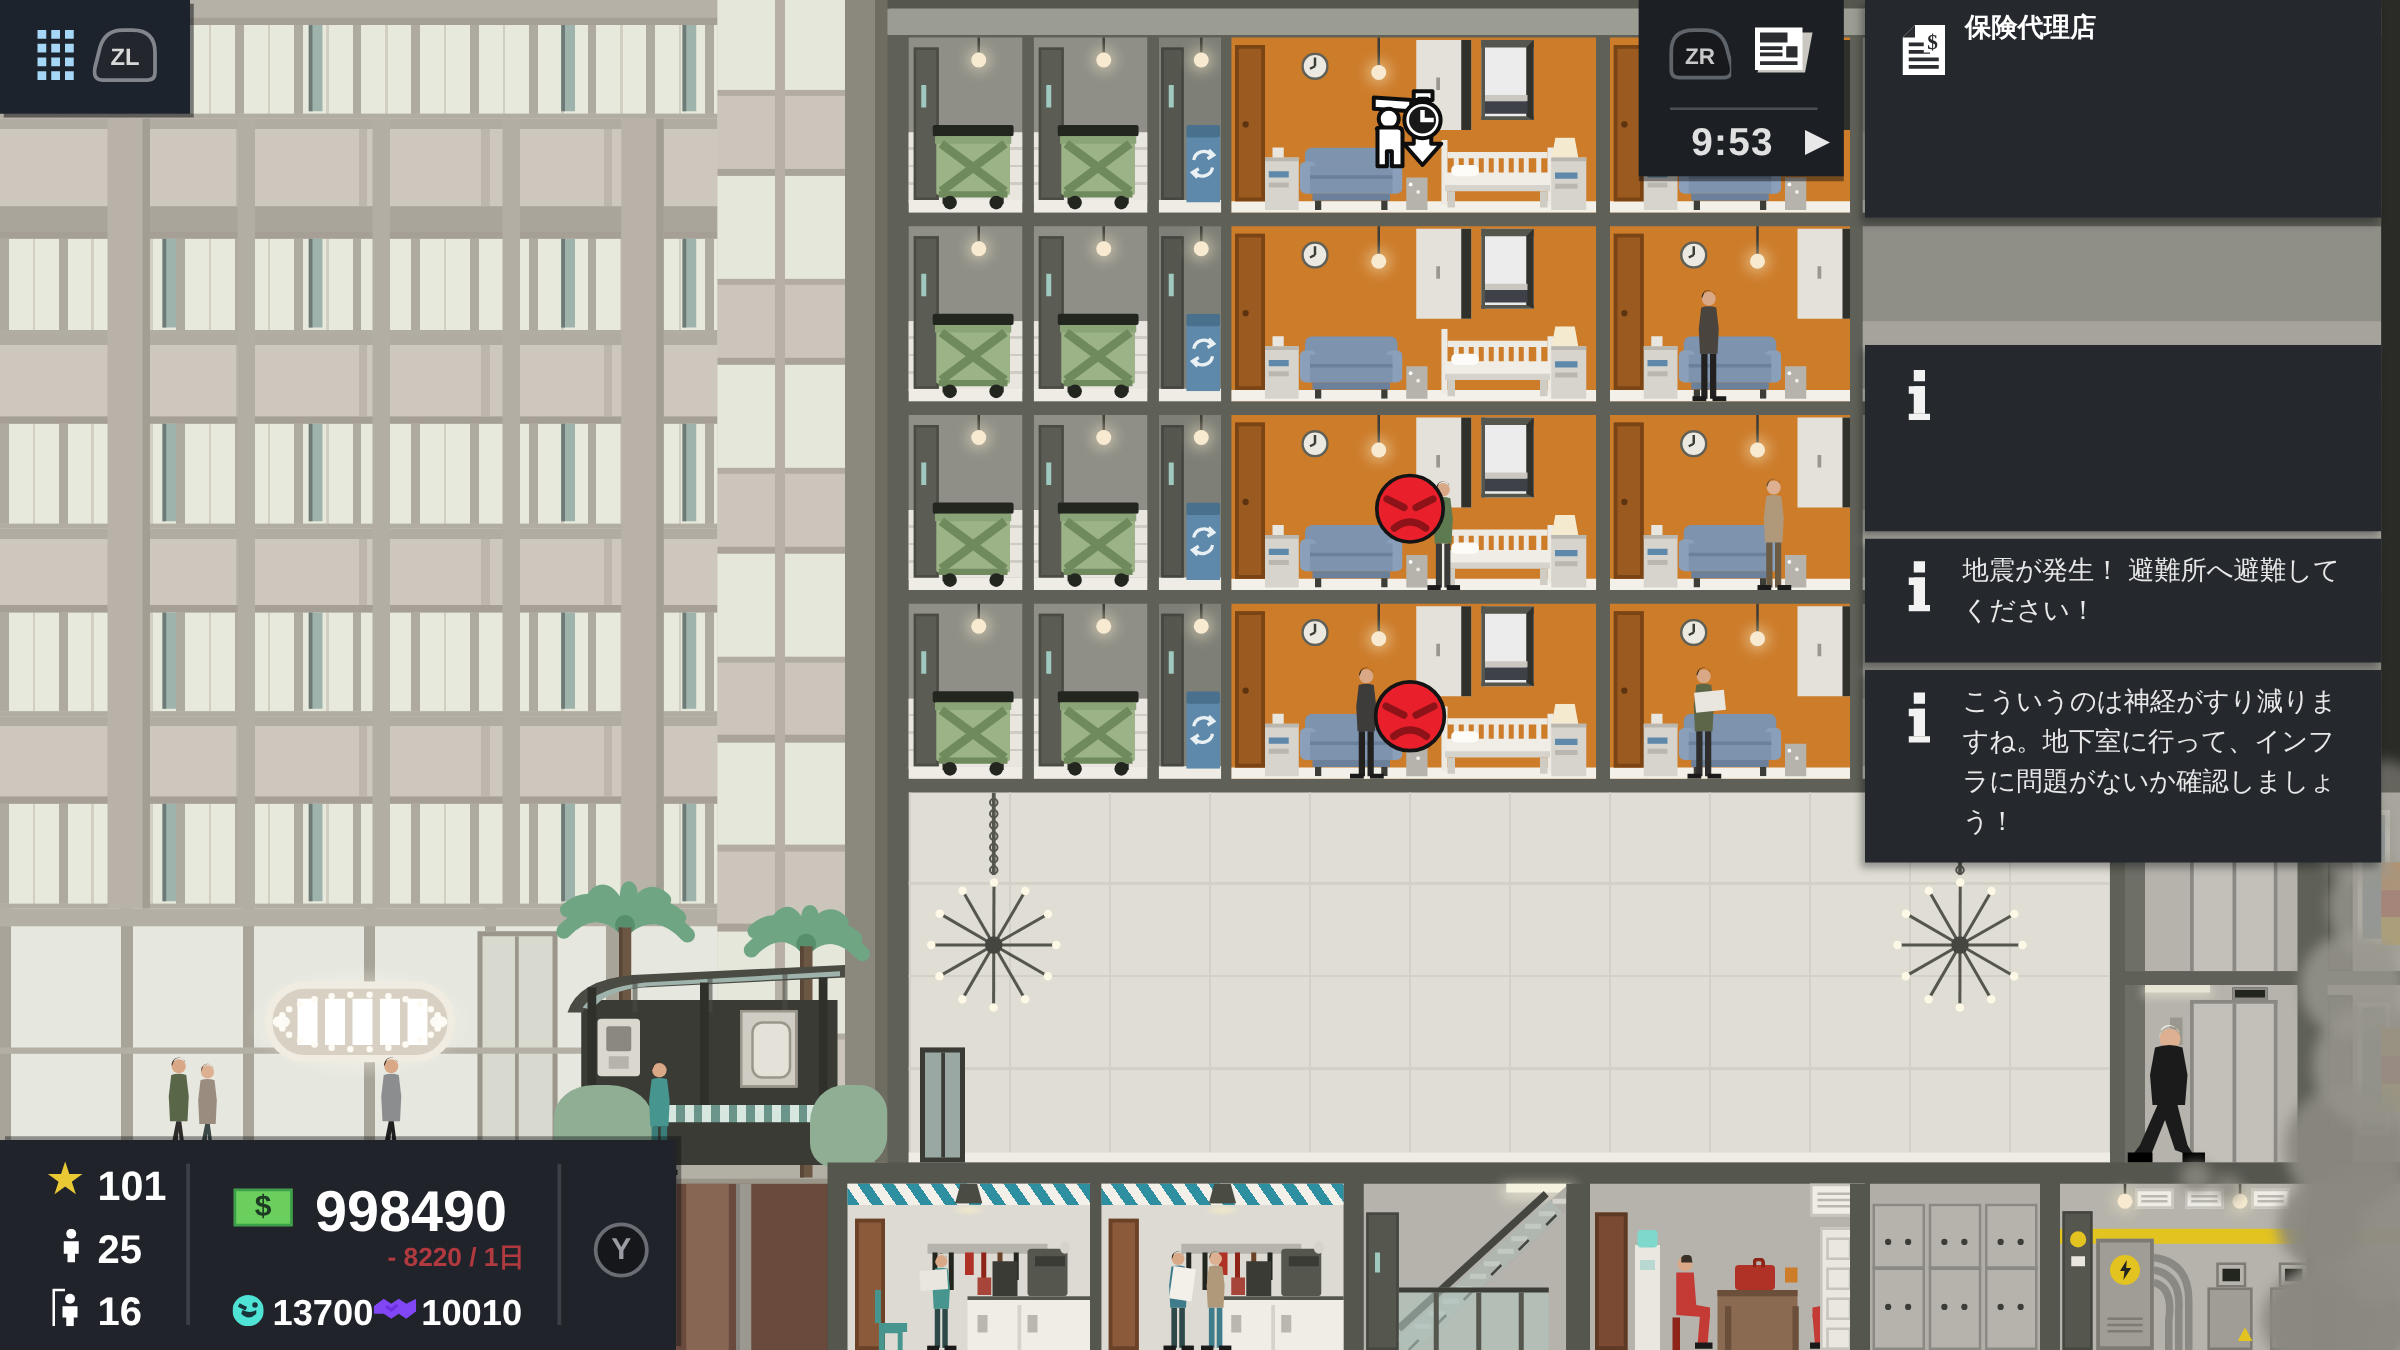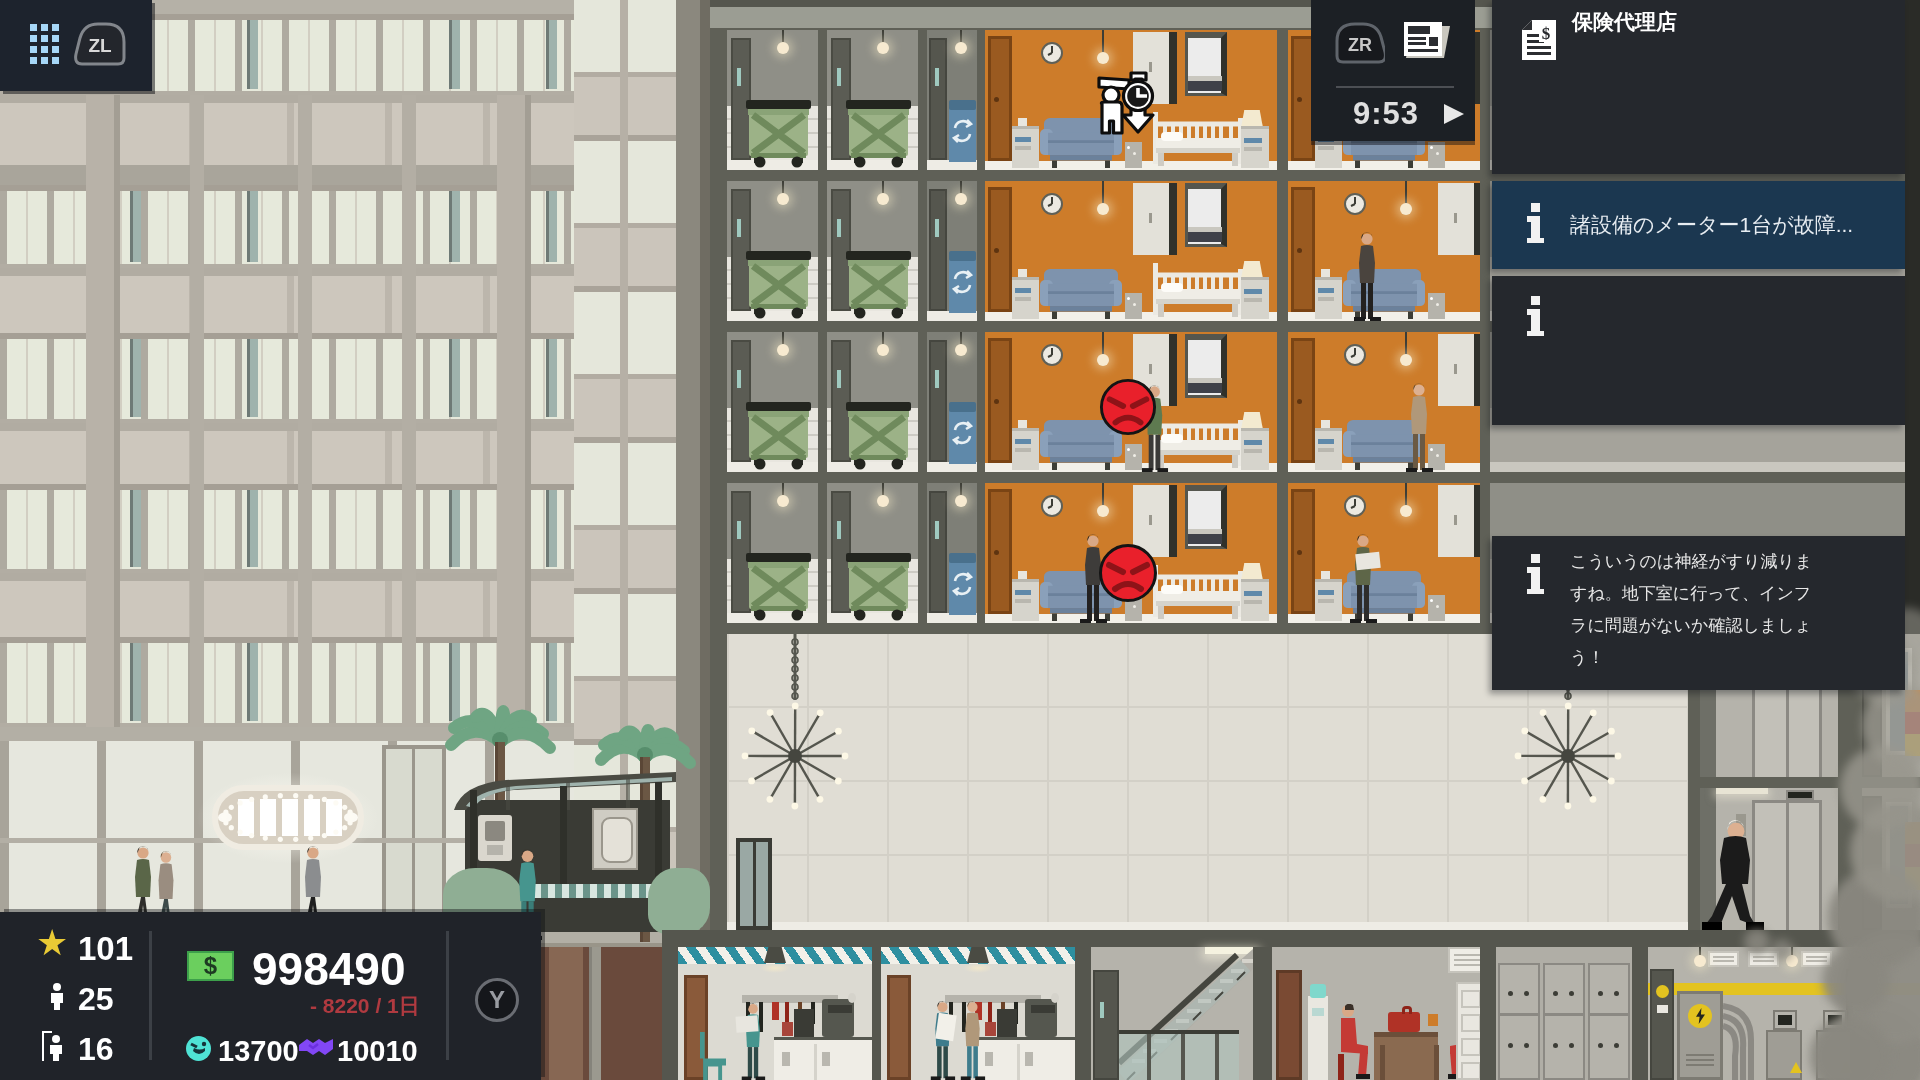--- a/index.html
+++ b/index.html
@@ -1277,45 +1277,45 @@
         <path d="M10 0 L10 10 L0 10 Z" fill="#2b2d31"></path>
         <rect x="5" y="14" width="17" height="3" fill="#2b2d31"></rect>
         <rect x="5" y="20" width="17" height="3" fill="#2b2d31"></rect>
         <rect x="5" y="26" width="24" height="3" fill="#2b2d31"></rect>
         <rect x="5" y="32" width="24" height="3" fill="#2b2d31"></rect>
         <rect x="17" y="5" width="14" height="17" fill="#fff"></rect>
         <text x="24" y="19" font-size="17" font-weight="bold" fill="#26282c" text-anchor="middle" font-family="Liberation Serif,serif">$</text>
       </svg>
       <div class="a" style="left:80px;top:8px;font-size:21px;font-weight:bold;color:#fff">保険代理店</div>
     </div>
-<div class="a" style="left:1492px;top:181px;width:413px;height:88px;background:#1b3750;box-shadow:-3px 4px 6px rgba(10,12,16,.35)">
-      <div class="a" style="left:33px;top:22px;width:22px;height:40px">
-        <div class="a" style="left:6px;top:0;width:9px;height:9px;background:#f2f2f2"></div>
-        <div class="a" style="left:2px;top:13px;width:13px;height:6px;background:#f2f2f2"></div>
-        <div class="a" style="left:6px;top:13px;width:9px;height:22px;background:#f2f2f2"></div>
-        <div class="a" style="left:2px;top:35px;width:17px;height:5px;background:#f2f2f2"></div>
-      </div>
-      <div class="a" style="left:78px;top:30px;font-size:21px;color:#e8edf2">諸設備のメーター1台が故障...</div>
-    </div>
 <div class="a" style="left:1492px;top:276px;width:413px;height:149px;background:#25282d;box-shadow:-3px 4px 6px rgba(10,12,16,.35)">
       <div class="a" style="left:33px;top:20px;width:22px;height:40px">
         <div class="a" style="left:6px;top:0;width:9px;height:9px;background:#f2f2f2"></div>
         <div class="a" style="left:2px;top:13px;width:13px;height:6px;background:#f2f2f2"></div>
         <div class="a" style="left:6px;top:13px;width:9px;height:22px;background:#f2f2f2"></div>
         <div class="a" style="left:2px;top:35px;width:17px;height:5px;background:#f2f2f2"></div>
       </div>
     </div>
+<div class="a" style="left:1492px;top:431px;width:413px;height:99px;background:#25282d;box-shadow:-3px 4px 6px rgba(10,12,16,.35)">
+      <div class="a" style="left:33px;top:18px;width:22px;height:40px">
+        <div class="a" style="left:6px;top:0;width:9px;height:9px;background:#f2f2f2"></div>
+        <div class="a" style="left:2px;top:13px;width:13px;height:6px;background:#f2f2f2"></div>
+        <div class="a" style="left:6px;top:13px;width:9px;height:22px;background:#f2f2f2"></div>
+        <div class="a" style="left:2px;top:35px;width:17px;height:5px;background:#f2f2f2"></div>
+      </div>
+      <div class="a" style="left:78px;top:10px;font-size:21px;color:#e8e8e8;line-height:32px">地震が発生！ 避難所へ避難して<br>ください！</div>
+    </div>
 <div class="a" style="left:1492px;top:536px;width:413px;height:154px;background:#25282d;box-shadow:-3px 4px 6px rgba(10,12,16,.35)">
       <div class="a" style="left:33px;top:18px;width:22px;height:40px">
         <div class="a" style="left:6px;top:0;width:9px;height:9px;background:#f2f2f2"></div>
         <div class="a" style="left:2px;top:13px;width:13px;height:6px;background:#f2f2f2"></div>
         <div class="a" style="left:6px;top:13px;width:9px;height:22px;background:#f2f2f2"></div>
         <div class="a" style="left:2px;top:35px;width:17px;height:5px;background:#f2f2f2"></div>
       </div>
-      <div class="a" style="left:78px;top:10px;font-size:17px;color:#e8e8e8;line-height:32px">こういうのは神経がすり減りま<br>すね。地下室に行って、インフ<br>ラに問題がないか確認しましょ<br>う！</div>
+      <div class="a" style="left:78px;top:10px;font-size:21px;color:#e8e8e8;line-height:32px">こういうのは神経がすり減りま<br>すね。地下室に行って、インフ<br>ラに問題がないか確認しましょ<br>う！</div>
     </div>
 <div class="a" style="left:0px;top:912px;width:541px;height:168px;background:#202329;box-shadow:4px -3px 0 rgba(10,12,16,.4)"></div>
 <div class="a" style="left:36px;top:925px;width:36px;height:36px;color:#e9ca35;font-size:36px;line-height:36px">★</div>
 <div class="a" style="left:78px;top:930px;width:60px;height:34px;color:#fff;font-size:33px;font-weight:bold">101</div>
 <svg class="a" style="left:49px;top:983px;width:16px;height:27px;" viewBox="0 0 16 27" preserveAspectRatio="none">
       <circle cx="8" cy="4" r="4" fill="#fff"></circle>
       <path d="M2 10 L14 10 L14 20 L11 20 L11 27 L5 27 L5 20 L2 20 Z" fill="#fff"></path>
     </svg>
 <div class="a" style="left:78px;top:981px;width:60px;height:32px;color:#fff;font-size:32px;font-weight:bold">25</div>
 <svg class="a" style="left:42px;top:1031px;width:24px;height:30px;" viewBox="0 0 24 30" preserveAspectRatio="none">

